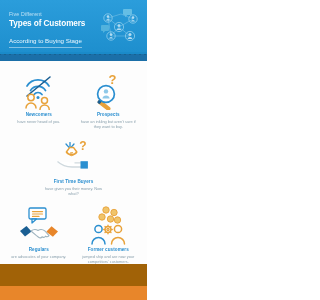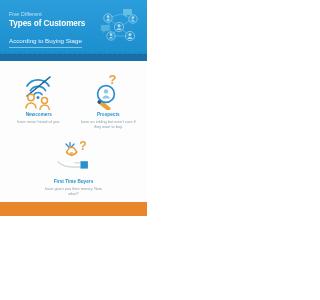--- a/index.html
+++ b/index.html
@@ -10,23 +10,23 @@
   body {
     width: 147px;
     height: 300px;
     font-family: "Liberation Sans", sans-serif;
     overflow: hidden;
     position: relative;
   }
 
   .infographic {
     width: 147px;
-    height: 216px;
-    position: relative;
-    background: #a21caf;
+    height: 300px;
+    position: relative;
+    background: #a16207;
     overflow: hidden;
   }
 
   
   .header {
     position: relative;
     width: 147px;
     height: 52px;
     background: #2196d6;
     background: linear-gradient(180deg, #2b9ddb 0%, #1e8fce 100%);

